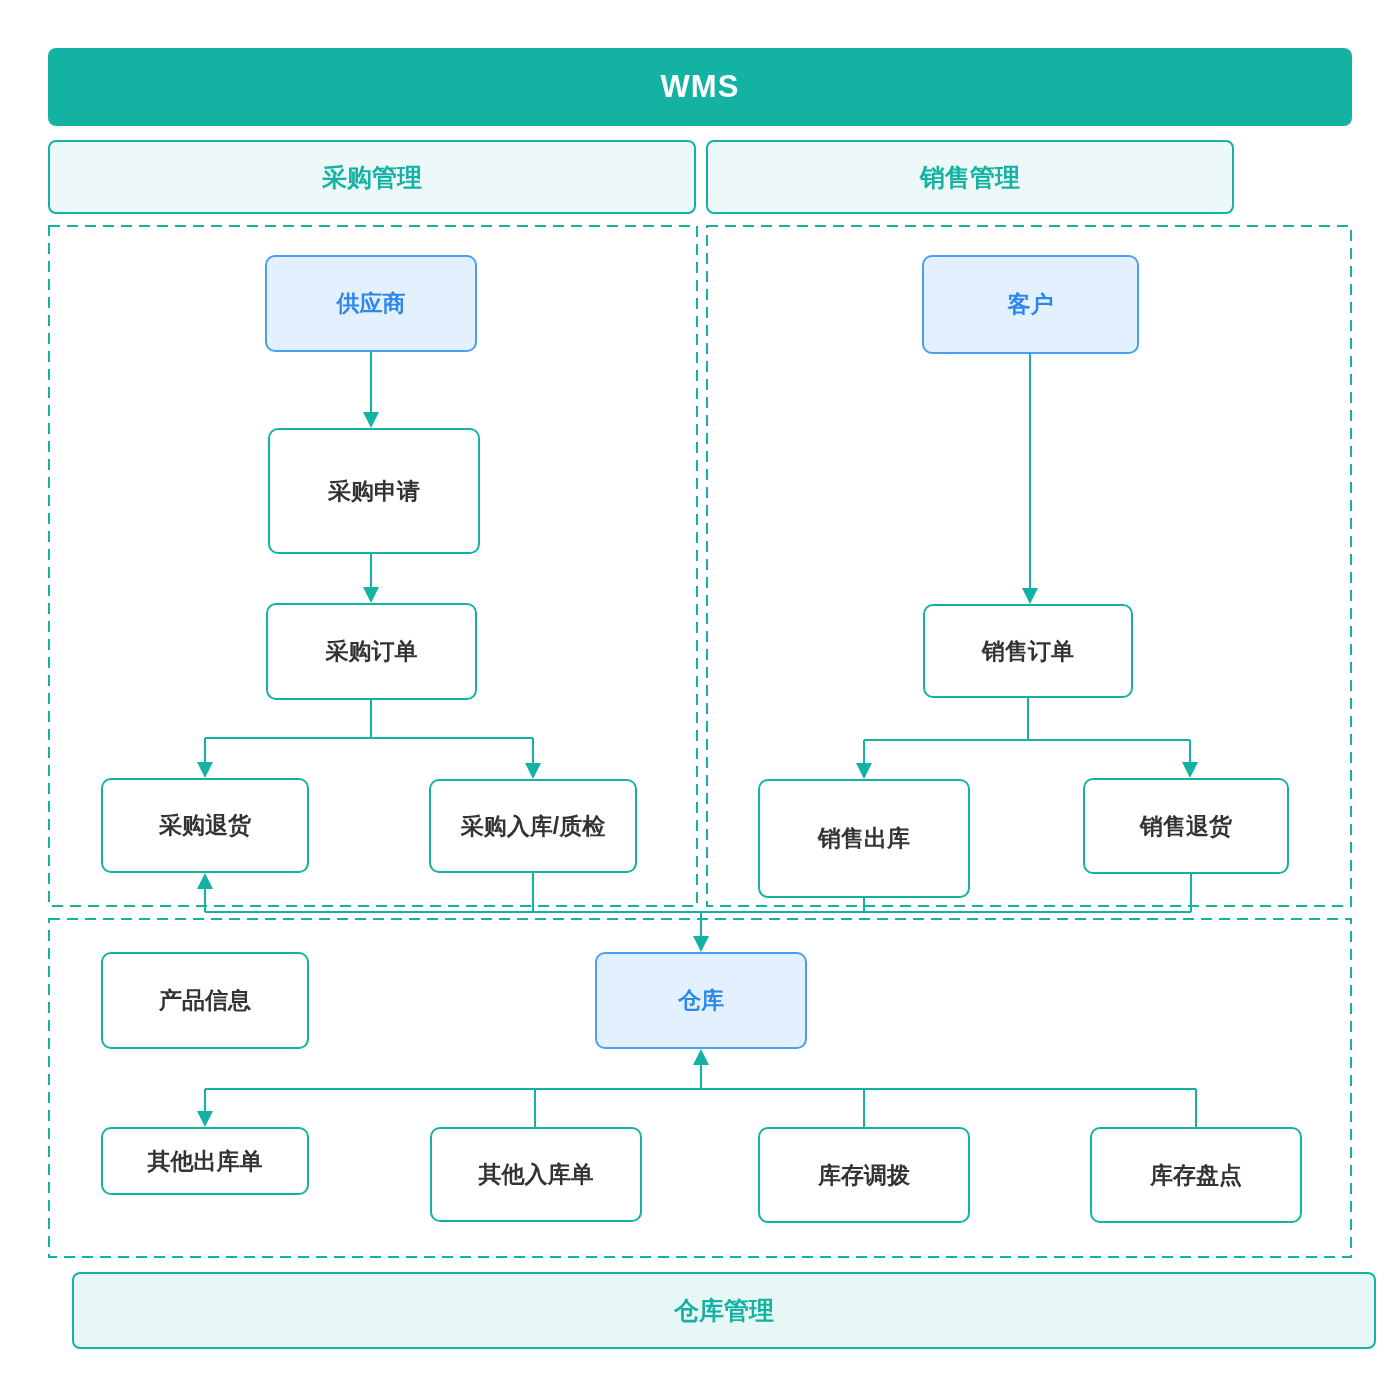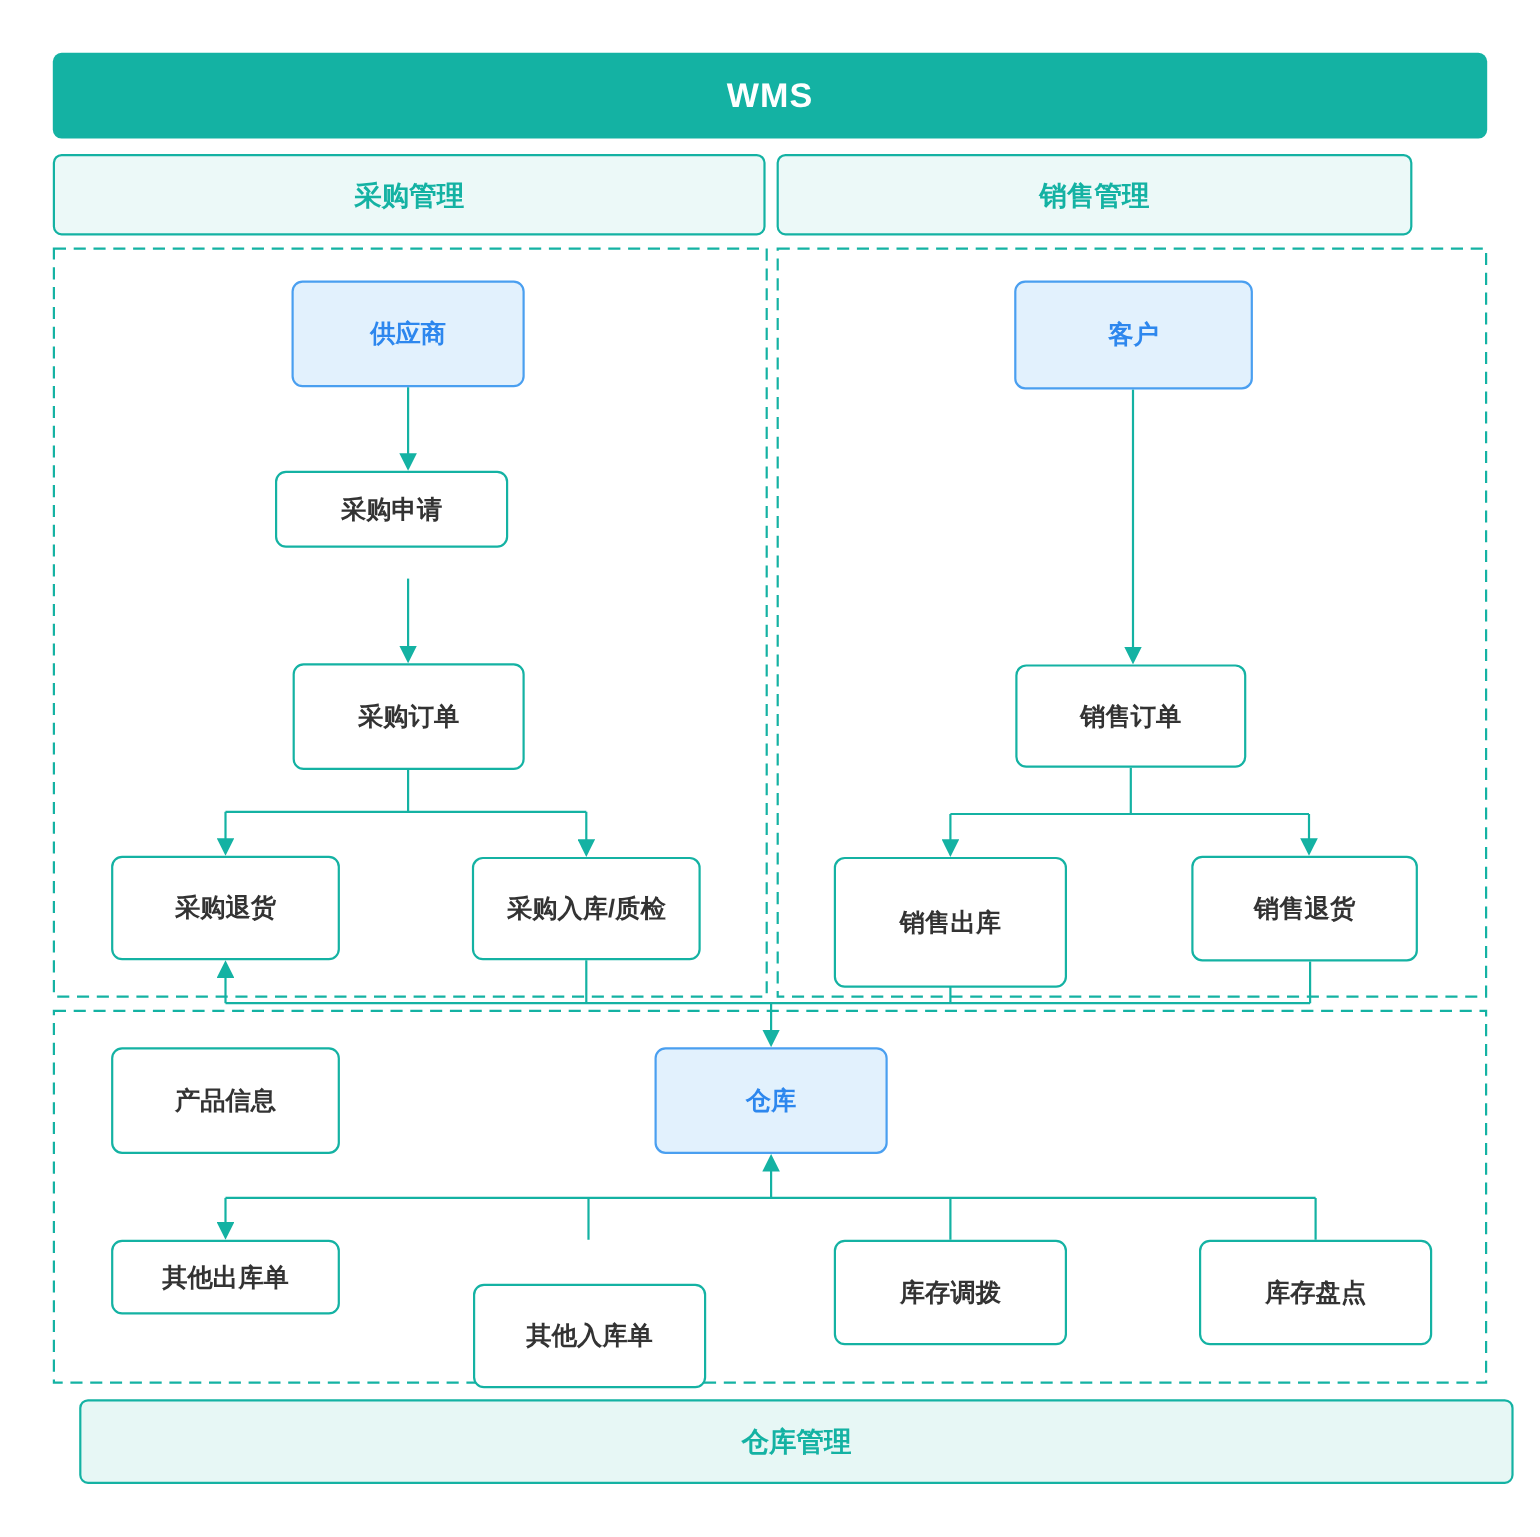--- a/index.html
+++ b/index.html
@@ -30,43 +30,43 @@
     background:var(--teal);color:#ffffff;font-size:31px;letter-spacing:1px;
   }
   .banner.light{
     background:var(--teal-bg);border:2px solid var(--teal);color:var(--teal);font-size:25px;
   }
   .banner.light2{
     background:var(--teal-bg-2);border:2px solid var(--teal);color:var(--teal);font-size:25px;
   }
   .b-wms{left:48px;top:48px;width:1304px;height:78px;}
   .b-purchase{left:48px;top:140px;width:648px;height:74px;}
-  .b-sales{left:706px;top:140px;width:578px;height:74px;}
+  .b-sales{left:706px;top:140px;width:528px;height:74px;}
   .b-warehouse{left:48px;top:1272px;width:1304px;height:77px;margin-left:24px;}
   .node{
     position:absolute;display:flex;align-items:center;justify-content:center;
     background:#ffffff;border:2px solid var(--teal);border-radius:10px;
     color:var(--node-text);font-weight:bold;font-size:23px;text-align:center;
   }
   .node.blue{
     background:var(--blue-bg);border-color:var(--blue-border);color:var(--blue-text);
   }
   .n-supplier{left:265px;top:255px;width:212px;height:97px;}
-  .n-purchase-request{left:250px;top:428px;width:212px;height:70px;}
+  .n-purchase-request{left:268px;top:428px;width:212px;height:126px;}
   .n-purchase-order{left:266px;top:603px;width:211px;height:97px;}
   .n-purchase-return{left:101px;top:778px;width:208px;height:95px;font-family:Liberation Mono, monospace;}
   .n-purchase-inbound{left:429px;top:779px;width:208px;height:94px;}
   .n-customer{left:922px;top:255px;width:217px;height:99px;}
   .n-sales-order{left:923px;top:604px;width:210px;height:94px;}
   .n-sales-outbound{left:758px;top:779px;width:212px;height:119px;}
   .n-sales-return{left:1083px;top:778px;width:206px;height:96px;}
   .n-product-info{left:101px;top:952px;width:208px;height:97px;}
   .n-warehouse{left:595px;top:952px;width:212px;height:97px;}
   .n-other-outbound{left:101px;top:1127px;width:208px;height:68px;}
-  .n-other-inbound{left:430px;top:1127px;width:212px;height:95px;margin-top:40px;}
+  .n-other-inbound{left:430px;top:1127px;width:212px;height:95px;}
   .n-stock-transfer{left:758px;top:1127px;width:212px;height:96px;}
   .n-stock-count{left:1090px;top:1127px;width:212px;height:96px;}
 </style>
 </head>
 <body>
 
 <div class="canvas">
 
   <svg class="layer" width="1400" height="1397" viewBox="0 0 1400 1397">
     <defs>

